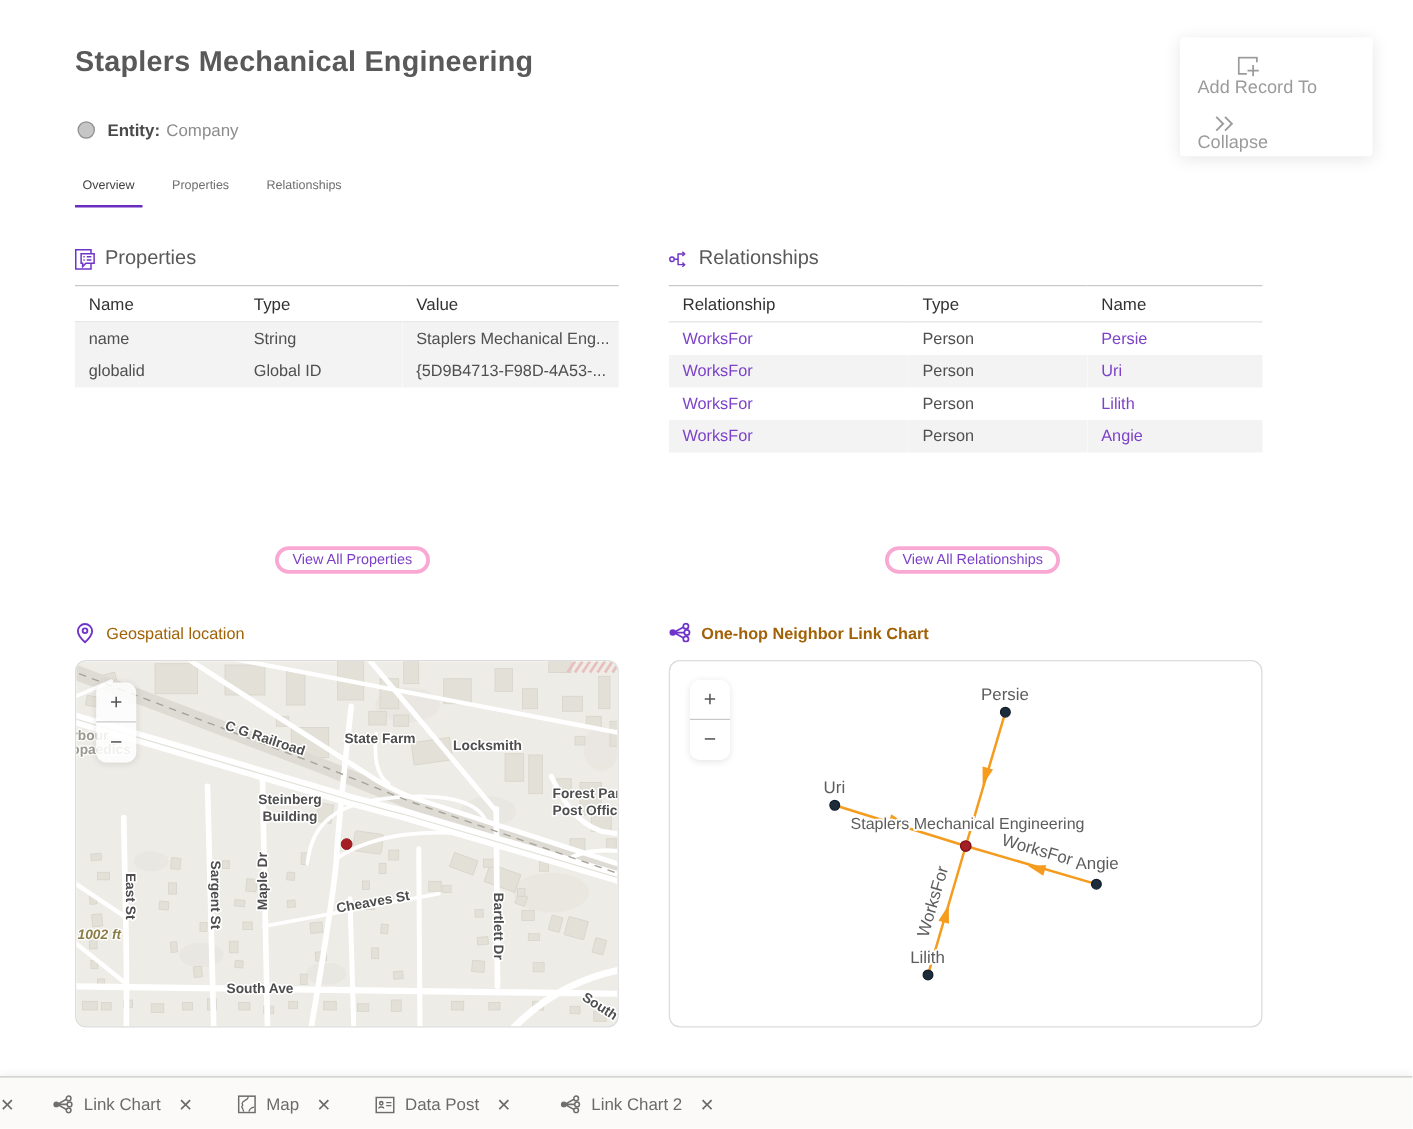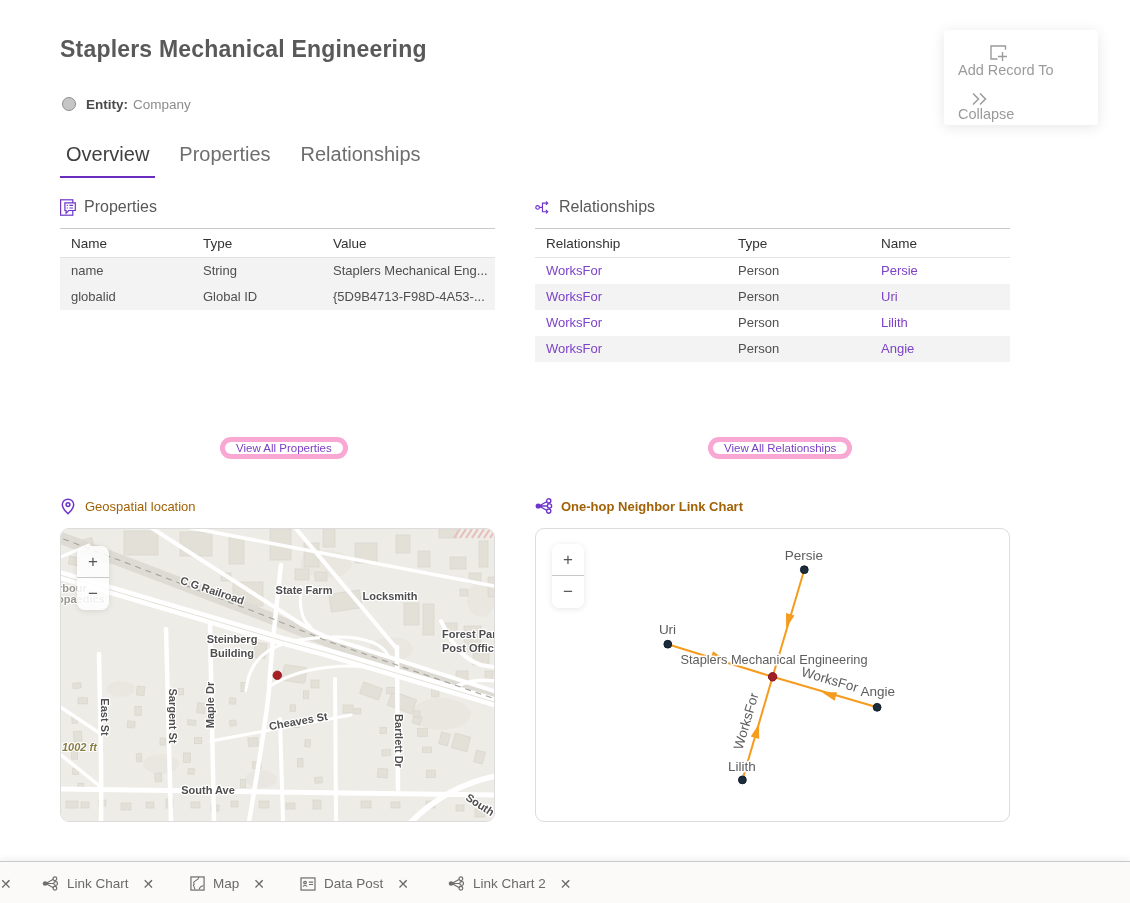--- a/index.html
+++ b/index.html
@@ -4,32 +4,32 @@
 <style>
 * { margin:0; padding:0; box-sizing:border-box; }
 html,body { width:1130px; height:903px; background:#fff; overflow:hidden;
   font-family:"Liberation Sans", sans-serif; position:relative; }
 .title { position:absolute; left:60px; top:36px; font-size:23px; font-weight:700; color:#595959; letter-spacing:0.2px; }
 .entityrow { position:absolute; left:60px; top:77px; height:16px; display:flex; align-items:flex-start;margin-top:20px; }
 .entdot { margin-left:2px; width:14px; height:14px; border-radius:50%; background:#c6c6c6; border:1.5px solid #8e8e8e; margin-right:10px; }
 .entlabel { font-size:13.5px; font-weight:700; color:#4a4a4a; }
 .entval { font-size:13.5px; color:#8c8c8c; margin-left:5px; }
 .tabs { position:absolute; left:60px; top:143px; display:flex; }
-.tab { font-size:20px; color:#6e6e6e; padding:0 6px 10px 6px; margin-right:18px; }
+.tab { font-size:10px; color:#6e6e6e; padding:0 6px 10px 6px; margin-right:18px; }
 .tab.active { color:#404040; border-bottom:2.5px solid #6a2dbf; }
 .sechead { position:absolute; display:flex; align-items:center; }
 .sechead svg { margin-right:8px; }
 .sechead .t1 { font-size:16px; color:#595959; }
 .sechead .t2 { font-size:13px; color:#a16207; }
 table.dt { position:absolute; border-collapse:collapse; table-layout:fixed; font-size:13px; }
 table.dt th { text-align:left; font-weight:400; color:#323232; font-size:13.5px; height:29px; vertical-align:middle; border-top:1px solid #c9c9c9; border-bottom:1px solid #e2e2e2; padding:0 0 0 11px; }
 table.dt td { height:26px; vertical-align:middle; color:#4f4f4f; padding:0 0 0 11px; white-space:nowrap; overflow:hidden; }
 table.dt tr.alt td { background:#f3f3f3; }
 table.dt td.plink { color:#7c42c8; }
-.vbtn { position:absolute; height:22px; border:5px solid #f9a8d4; border-radius:11px; color:#7b40c7; font-size:11.5px; background:#fff; display:flex; align-items:center; justify-content:center; padding:0 11px; }
+.vbtn { position:absolute; height:22px; border:3px solid #f9a8d4; border-radius:11px; color:#7b40c7; font-size:11.5px; background:#fff; display:flex; align-items:center; justify-content:center; padding:0 11px; }
 .panel { position:absolute; border:1px solid #dcdcdc; border-radius:9px; background:#fff; overflow:hidden; }
 .zoomctl { position:absolute; width:32px; height:64px; background:rgba(255,255,255,0.85); border-radius:8px; box-shadow:0 1px 6px rgba(0,0,0,0.10); z-index:5; }
 .zoomctl .zb { height:32px; display:flex; align-items:center; justify-content:center; color:#555; font-size:17px; font-weight:400; }
 .zoomctl .zb.plus { border-bottom:1px solid #c9c9c9; }
 .menucard { position:absolute; left:944px; top:30px; width:154px; height:95px; background:#fff; border-radius:3px; box-shadow:0 2px 14px rgba(0,0,0,0.10); }
 .menuitem { position:absolute; display:flex; align-items:center; color:#9b9b9b; font-size:14.5px;flex-direction:column; }
 .bottombar { position:absolute; left:0; top:861px; width:1130px; height:42px; background:#fbfaf8; border-top:1px solid #c8c8c8; box-shadow:0 -3px 6px rgba(0,0,0,0.05); display:flex; align-items:center; padding-top:2px; }
 .btab { display:flex; align-items:center; color:#6a6a6a; font-size:13.5px; }
 .btab svg { margin-right:8px; }
 .bx { color:#6a6a6a; font-size:14px; margin-left:14px; }

